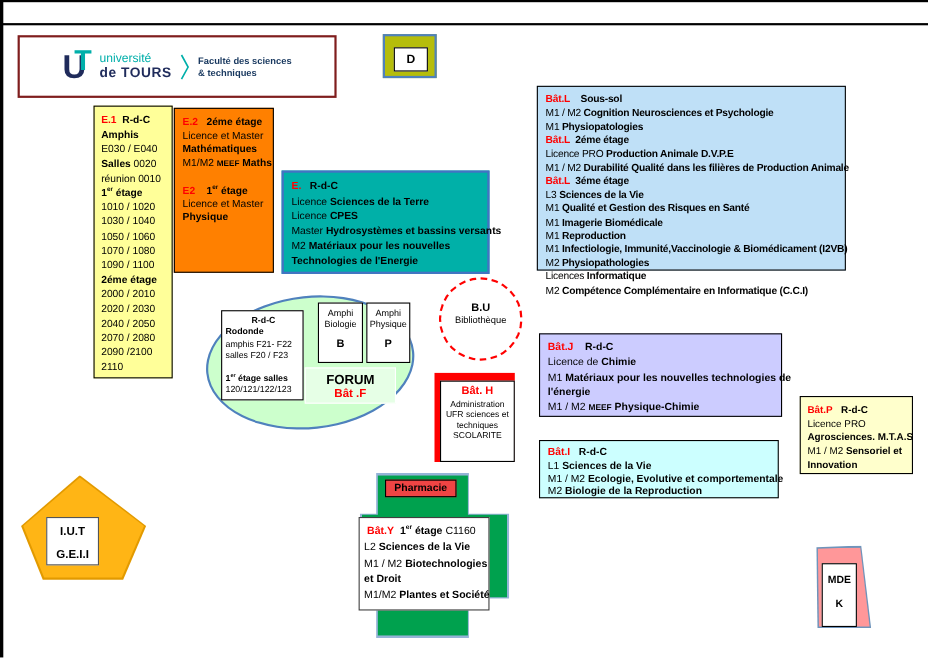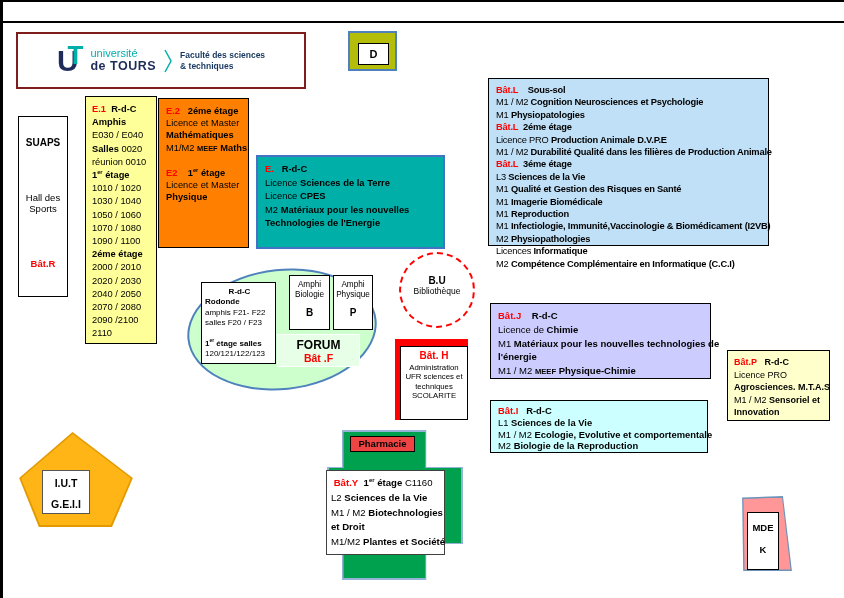--- a/index.html
+++ b/index.html
@@ -40,21 +40,21 @@
   #e1{left:85px;top:96px;width:72px;height:248px;background:#ffff99;border:1px solid #000;
       font-size:9.3px;line-height:13.2px;padding:6px 1px 0 6px;box-sizing:border-box;}
   #e2{left:158px;top:98px;width:91px;height:150px;background:#ff8000;border:1px solid #000;
       font-size:9.3px;line-height:12.2px;padding:6px 1px 0 7px;box-sizing:border-box;}
   #e-box{left:256px;top:155px;width:189px;height:94px;background:#00b0a8;border:2px solid #4472c4;
       font-size:9.4px;line-height:13.6px;padding:5px 0 0 7px;box-sizing:border-box;}
   #batL{left:488px;top:78px;width:281px;height:168px;background:#bfe0f7;border:1px solid #000;
       font-size:9.3px;letter-spacing:-0.2px;line-height:12.4px;padding:5px 0 0 7px;box-sizing:border-box;}
   #batJ{left:490px;top:303px;width:221px;height:76px;background:#ccccff;border:1px solid #000;
       font-size:9.5px;line-height:13.8px;padding:5px 0 0 7px;box-sizing:border-box;}
-  #batP{left:727px;top:350px;width:103px;height:71px;background:#ffffcc;border:1px solid #000;
+  #batP{left:727px;top:360px;width:103px;height:71px;background:#ffffcc;border:1px solid #000;
       font-size:9px;line-height:12.6px;padding:5px 0 0 6px;box-sizing:border-box;}
   #batI{left:490px;top:400px;width:218px;height:53px;background:#ccffff;border:1px solid #000;
       font-size:9.4px;line-height:11.8px;padding:4px 0 0 7px;box-sizing:border-box;}
 
   #forum-ellipse{left:187px;top:269px;width:186px;height:117px;background:#ccffcc;
       border:2px solid #4f81bd;border-radius:50%;transform:rotate(-6deg);}
   #rodonde{left:201px;top:282px;width:75px;height:82px;background:#fff;border:1px solid #000;
       font-size:8px;line-height:10.4px;padding:4px 1px 0 3px;box-sizing:border-box;}
   #rodonde .line:nth-child(1){text-align:center;}
   .amphi{top:275px;height:55px;background:#fff;border:1px solid #000;text-align:center;
@@ -124,28 +124,20 @@
     <span class="logo-fac">
       <div>Faculté des sciences</div>
       <div>&amp; techniques</div>
     </span>
   </div>
 
   <div class="abs" id="d-box">
     <div id="d-inner">D</div>
   </div>
 
-  <div class="abs" id="suaps">
-    <div class="title">SUAPS</div>
-    <div class="hall">
-      <div>Hall des</div>
-      <div>Sports</div>
-    </div>
-    <div class="bat">Bât.R</div>
-  </div>
 
   <div class="abs" id="e1">
       <div class="line"><span class="seg r">E.1</span><span class="seg n">&nbsp; </span><span class="seg b">R-d-C</span></div>
       <div class="line"><span class="seg b">Amphis</span></div>
       <div class="line"><span class="seg n">E030 / E040</span></div>
       <div class="line"><span class="seg b">Salles</span><span class="seg n"> 0020</span></div>
       <div class="line"><span class="seg n">réunion 0010</span></div>
       <div class="line"><span class="seg b">1</span><span class="seg b sup">er</span><span class="seg b"> étage</span></div>
       <div class="line"><span class="seg n">1010 / 1020</span></div>
       <div class="line"><span class="seg n">1030 / 1040</span></div>
@@ -167,20 +159,21 @@
       <div class="line"><span class="seg n">M1/M2 </span><span class="seg b sm">MEEF</span><span class="seg b"> Maths</span></div>
       <div class="line"><span class="seg n">&nbsp;</span></div>
       <div class="line"><span class="seg r">E2</span><span class="seg n">&nbsp;&nbsp;&nbsp; </span><span class="seg b">1</span><span class="seg b sup">er</span><span class="seg b"> étage</span></div>
       <div class="line"><span class="seg n">Licence et Master</span></div>
       <div class="line"><span class="seg b">Physique</span></div>
     </div>
   <div class="abs" id="e-box">
       <div class="line"><span class="seg r">E.</span><span class="seg n">&nbsp;&nbsp; </span><span class="seg b">R-d-C</span></div>
       <div class="line"><span class="seg n">Licence  </span><span class="seg b">Sciences de la Terre</span></div>
       <div class="line"><span class="seg n">Licence  </span><span class="seg b">CPES</span></div>
+      <div class="line"><span class="seg n">Master  </span><span class="seg b">Hydrosystèmes et bassins versants</span></div>
       <div class="line"><span class="seg n">M2  </span><span class="seg b">Matériaux pour les nouvelles</span></div>
       <div class="line"><span class="seg b">Technologies de l'Energie</span></div>
     </div>
   <div class="abs" id="batL">
       <div class="line"><span class="seg r">Bât.L</span><span class="seg n">&nbsp;&nbsp;&nbsp; </span><span class="seg b">Sous-sol</span></div>
       <div class="line"><span class="seg n">M1 / M2 </span><span class="seg b">Cognition Neurosciences et Psychologie</span></div>
       <div class="line"><span class="seg n">M1 </span><span class="seg b">Physiopatologies</span></div>
       <div class="line"><span class="seg r">Bât.L</span><span class="seg n">&nbsp; </span><span class="seg b">2éme étage</span></div>
       <div class="line"><span class="seg n">Licence PRO </span><span class="seg b">Production Animale D.V.P.E</span></div>
       <div class="line"><span class="seg n">M1 / M2  </span><span class="seg b">Durabilité Qualité dans les filières de Production Animale</span></div>

